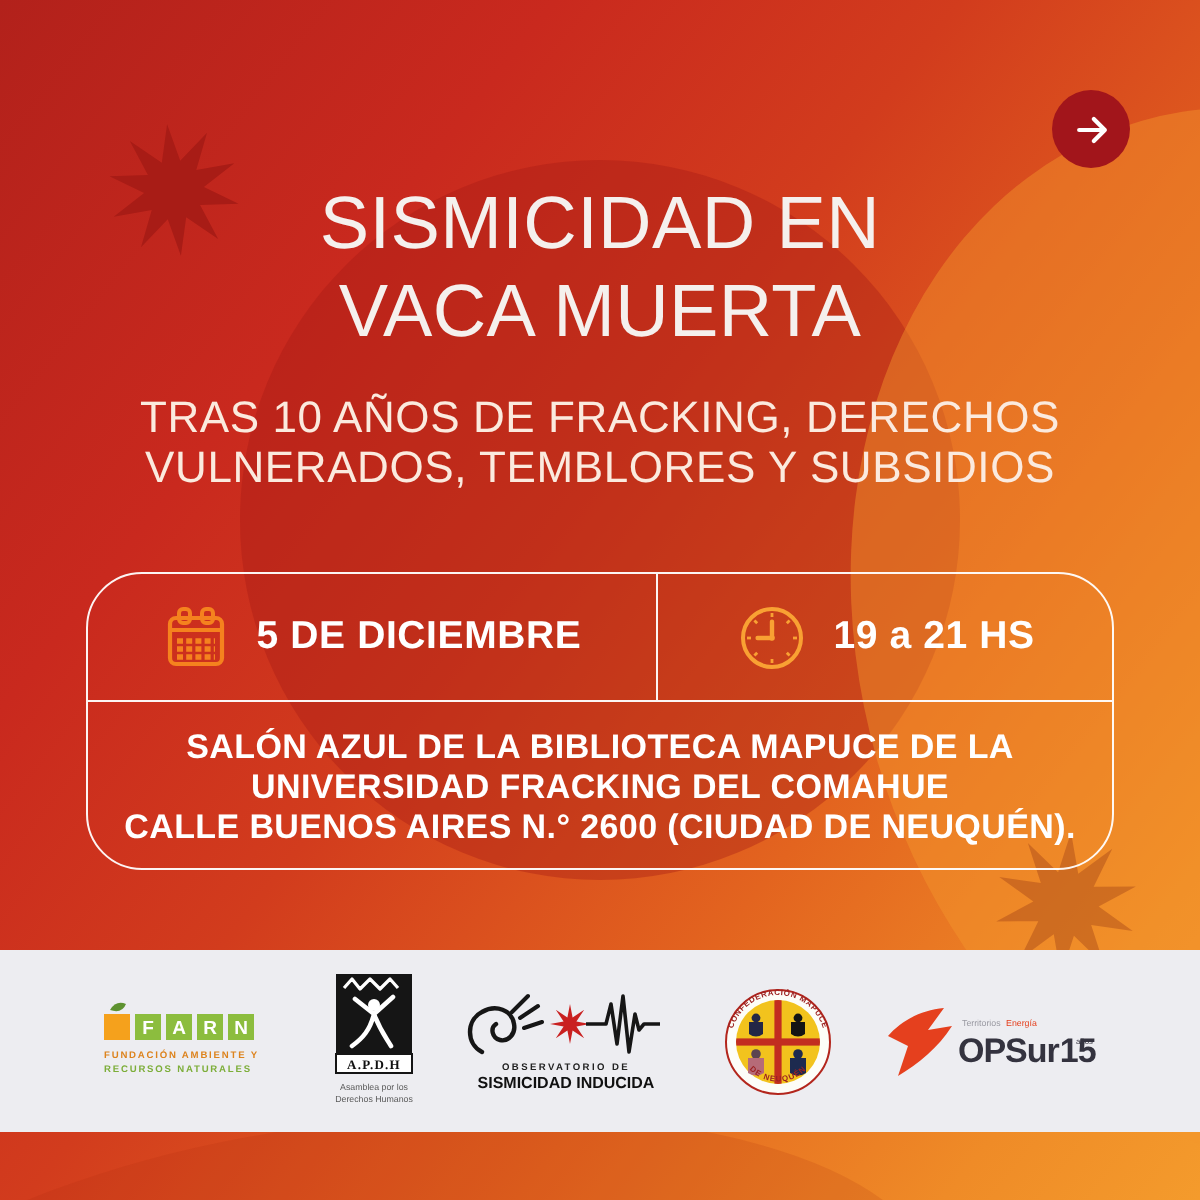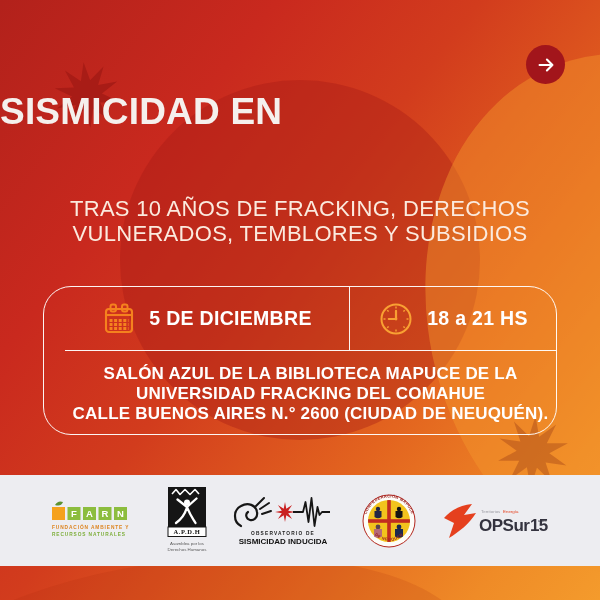--- a/index.html
+++ b/index.html
@@ -13,26 +13,26 @@
     background:rgba(166,26,22,.38);}
   .bg-circle-light{position:absolute;left:430px;top:50px;width:430px;height:540px;border-radius:50%;
     transform:rotate(-16deg);background:rgba(244,150,45,.45);}
   .bg-swoosh{position:absolute;left:-90px;top:560px;width:560px;height:220px;border-radius:50%;
     background:rgba(171,41,16,.15);transform:rotate(-6deg);}
   .star-top-left{position:absolute;left:54px;top:62px;width:66px;height:66px;transform:rotate(12deg);}
   .star-bottom-right{position:absolute;left:497px;top:416px;width:72px;height:72px;transform:rotate(22deg);opacity:.32;}
   .arrow-btn{position:absolute;left:526px;top:45px;width:39px;height:39px;border-radius:50%;
     background:#a2151b;display:flex;align-items:center;justify-content:center;cursor:pointer;}
   .arrow-btn svg{width:22px;height:22px;}
-  .title{position:absolute;top:90px;left:0;right:0;margin:0;
-    color:#f5f0ed;font-size:37px;font-weight:bold;line-height:44px;letter-spacing:.2px;}
+  .title{position:absolute;top:90px;left:0;right:0;margin:0;text-align:center;
+    color:#f5f0ed;font-size:37px;font-weight:normal;line-height:44px;letter-spacing:.2px;}
   .subtitle{position:absolute;top:196px;left:0;right:0;text-align:center;
     color:#fbeade;font-size:22px;font-weight:500;line-height:25px;letter-spacing:.3px;}
   .event-card{position:absolute;left:43px;top:286px;width:514px;height:149px;
-    border:1.6px solid rgba(255,255,255,.95);border-radius:28px;color:#fff;padding-left:21px;}
+    border:1.6px solid rgba(255,255,255,.95);border-radius:28px;color:#fff;}
   .card-top{display:flex;height:64px;border-bottom:1.6px solid rgba(255,255,255,.95);}
   .cell{display:flex;align-items:center;justify-content:center;gap:13px;}
   .cell-date{width:285px;border-right:1.6px solid rgba(255,255,255,.95);}
   .cell-time{flex:1;}
   .cell-label{font-size:19.5px;font-weight:bold;letter-spacing:.3px;}
   .card-bottom{height:83px;display:flex;flex-direction:column;justify-content:center;
     text-align:center;font-size:17px;font-weight:bold;line-height:20px;letter-spacing:.2px;padding-top:2px;}
   .logo-bar{position:absolute;left:0;top:475px;width:600px;height:91px;background:#ededf1;
     display:flex;align-items:center;justify-content:space-between;padding:0 52px;}
   .logo{display:block;}
@@ -54,20 +54,21 @@
   </svg>
 
   <div class="arrow-btn">
     <svg viewBox="0 0 24 24">
       <path d="M5,12 H19 M13,6 L19,12 L13,18" stroke="#fff" stroke-width="2.3" fill="none" stroke-linecap="round" stroke-linejoin="round"></path>
     </svg>
   </div>
 
   <h1 class="title">
     <span style="display:block">SISMICIDAD EN</span>
+    <span style="display:block">VACA MUERTA</span>
   </h1>
 
   <div class="subtitle">
     <span style="display:block">TRAS 10 AÑOS DE FRACKING, DERECHOS</span>
     <span style="display:block">VULNERADOS, TEMBLORES Y SUBSIDIOS</span>
   </div>
 
   <div class="event-card">
     <div class="card-top">
       <div class="cell cell-date">
@@ -91,21 +92,21 @@
             <line x1="5.5" y1="18" x2="7.5" y2="18"></line>
               <line x1="28.5" y1="18" x2="30.5" y2="18"></line>
             <line x1="9.2" y1="9.2" x2="10.6" y2="10.6"></line>
               <line x1="25.4" y1="25.4" x2="26.8" y2="26.8"></line>
             <line x1="9.2" y1="26.8" x2="10.6" y2="25.4"></line>
               <line x1="25.4" y1="10.6" x2="26.8" y2="9.2"></line>
           </g>
           <path d="M18,18 L18,9.8 M18,18 L10.8,18" stroke="#f9a133" stroke-width="2.2" stroke-linecap="round" fill="none"></path>
           <circle cx="18" cy="18" r="1.4" fill="#f9a133"></circle>
         </svg>
-        <span class="cell-label">18 a 21 HS</span>
+        <span class="cell-label">19 a 21 HS</span>
       </div>
     </div>
     <div class="card-bottom">
       <span>SALÓN AZUL DE LA BIBLIOTECA MAPUCE DE LA</span>
       <span>UNIVERSIDAD FRACKING DEL COMAHUE</span>
       <span>CALLE BUENOS AIRES N.° 2600 (CIUDAD DE NEUQUÉN).</span>
     </div>
   </div>
 
   <div class="logo-bar">

